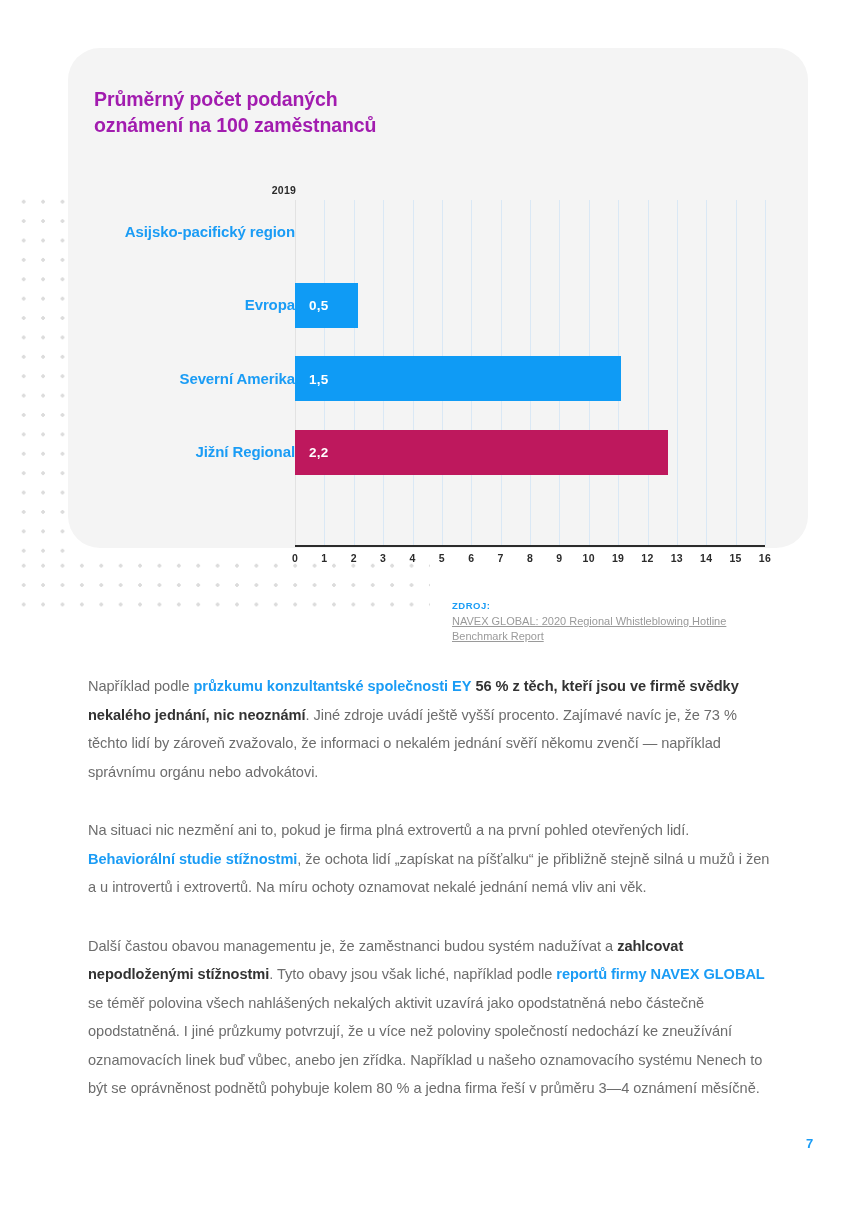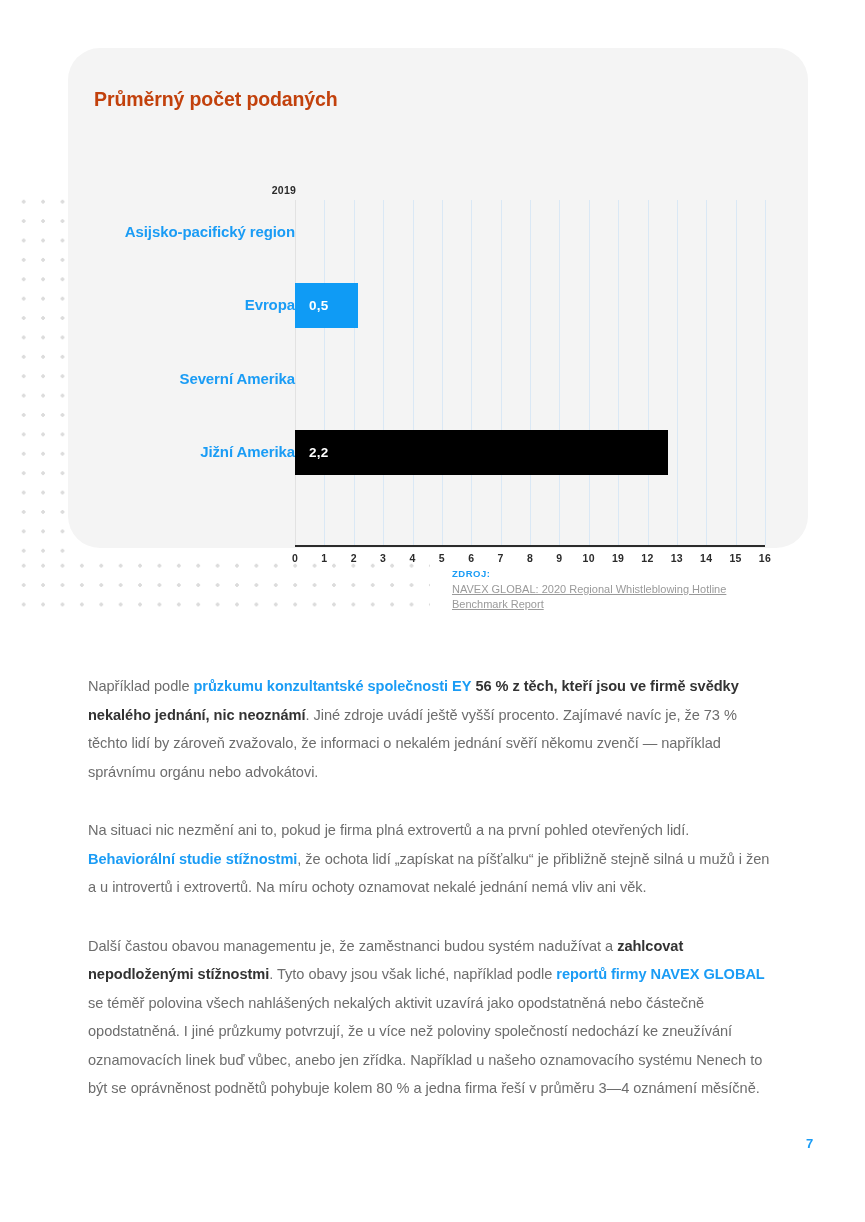--- a/index.html
+++ b/index.html
@@ -26,21 +26,21 @@
   #chart-card{
     position:absolute;left:68px;top:48px;
     width:740px;height:500px;
     background:#f4f4f4;
     border-radius:32px;
   }
 
   #chart-title{
     position:absolute;left:26px;top:38px;
     width:480px;
-    color:#c2410c;
+    color:#a21caf;
     font-size:19.5px;font-weight:bold;
     line-height:26px;
     letter-spacing:-0.1px;
   }
 
   
   #plot-wrap{position:absolute;left:0;top:0;width:740px;height:500px;}
 
   #year-label{
     position:absolute;
@@ -101,21 +101,21 @@
     font-size:13.5px;font-weight:bold;
     letter-spacing:0.2px;
   }
 
   
   #source{
     position:absolute;left:452px;top:568px;width:330px;
   }
   #source-label{
     color:#1a9cf5;font-size:9.5px;font-weight:bold;
-    letter-spacing:0.5px;margin-bottom:3px;
+    letter-spacing:0.5px;margin-bottom:3px;margin-top:32px;
   }
   #source-text{
     color:#9a9a9a;font-size:11px;line-height:15px;text-decoration:underline;
   }
 
   
   #body-copy{
     position:absolute;left:88px;top:672px;width:692px;
   }
   #body-copy p{
@@ -137,20 +137,21 @@
 </head>
 <body>
 
 <div class="dots" id="dots-left"></div>
 <div class="dots" id="dots-bottom"></div>
 
 <div id="chart-card">
 
   <div id="chart-title">
     <span>Průměrný počet podaných</span><br>
+    <span>oznámení na 100 zaměstnanců</span>
   </div>
 
   <div id="plot-wrap">
 
     <div id="year-label">2019</div>
 
     <div id="plot-area">
       <div id="gridlines">
           <div class="gridline zero" style="left: 0px;"></div>
           <div class="gridline" style="left: 29.375px;"></div>
@@ -193,22 +194,25 @@
         <div class="tick-label" style="left: 470px;">16</div>
       </div>
 
     <div id="bars">
         <div class="cat-label" style="top: 174.5px;">Asijsko-pacifický region</div>
         <div class="cat-label" style="top: 248px;">Evropa</div>
         <div class="bar" style="left: 227px; top: 234.5px; width: 63.1562px; height: 45px; background: rgb(15, 155, 245);">
           <span class="bar-value">0,5</span>
         </div>
         <div class="cat-label" style="top: 321.5px;">Severní Amerika</div>
-        <div class="cat-label" style="top: 395px;">Jižní Amerika</div>
-        <div class="bar" style="left: 227px; top: 381.5px; width: 373.062px; height: 45px; background: #000000;">
+        <div class="bar" style="left: 227px; top: 308px; width: 326.062px; height: 45px; background: rgb(15, 155, 245);">
+          <span class="bar-value">1,5</span>
+        </div>
+        <div class="cat-label" style="top: 395px;">Jižní Regional</div>
+        <div class="bar" style="left: 227px; top: 381.5px; width: 373.062px; height: 45px; background: #be185d;">
           <span class="bar-value">2,2</span>
         </div>
       </div>
   </div>
 </div>
 
 <div id="source">
   <div id="source-label">ZDROJ:</div>
   <div id="source-text">NAVEX GLOBAL: 2020 Regional Whistleblowing Hotline Benchmark Report</div>
 </div>

